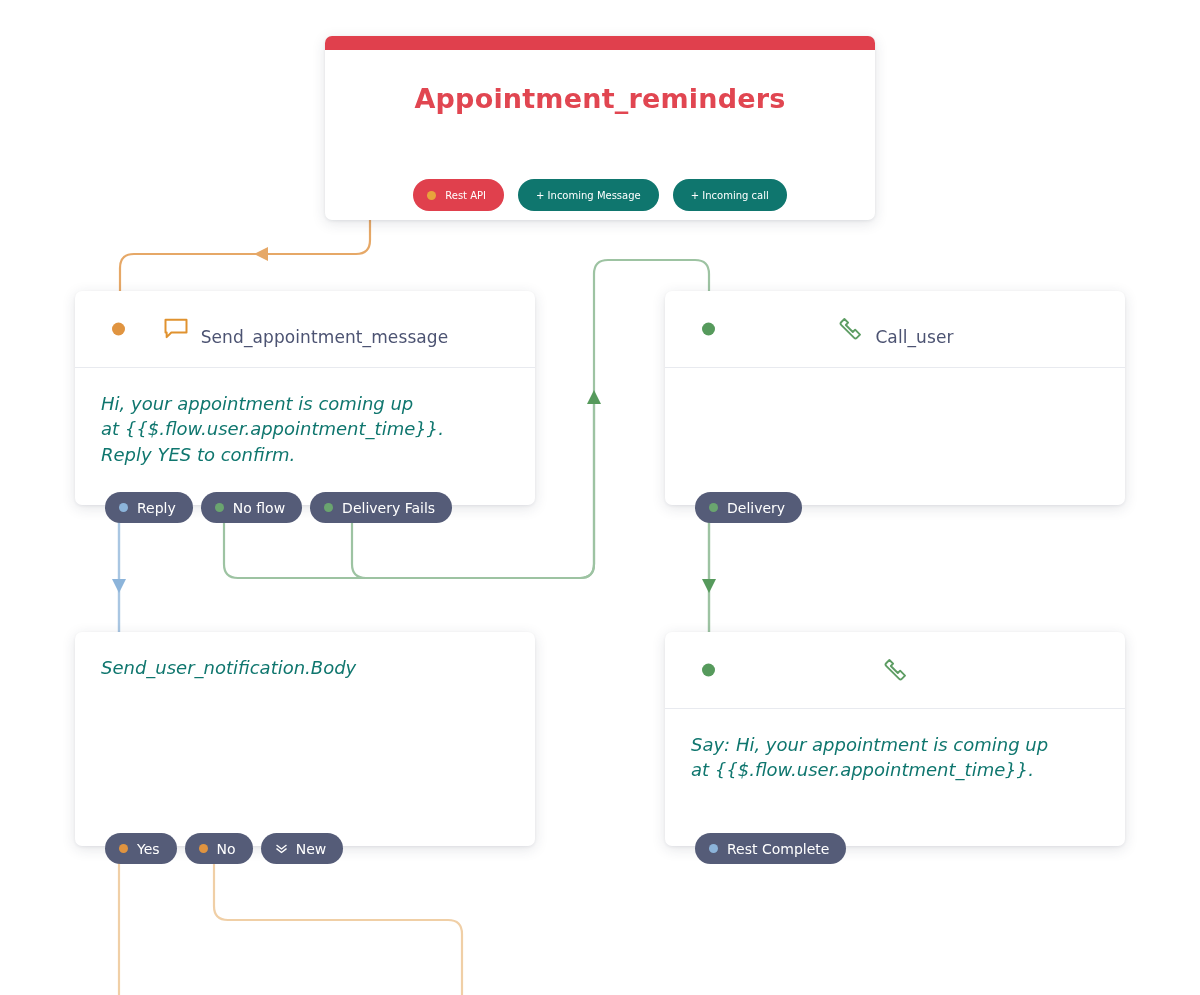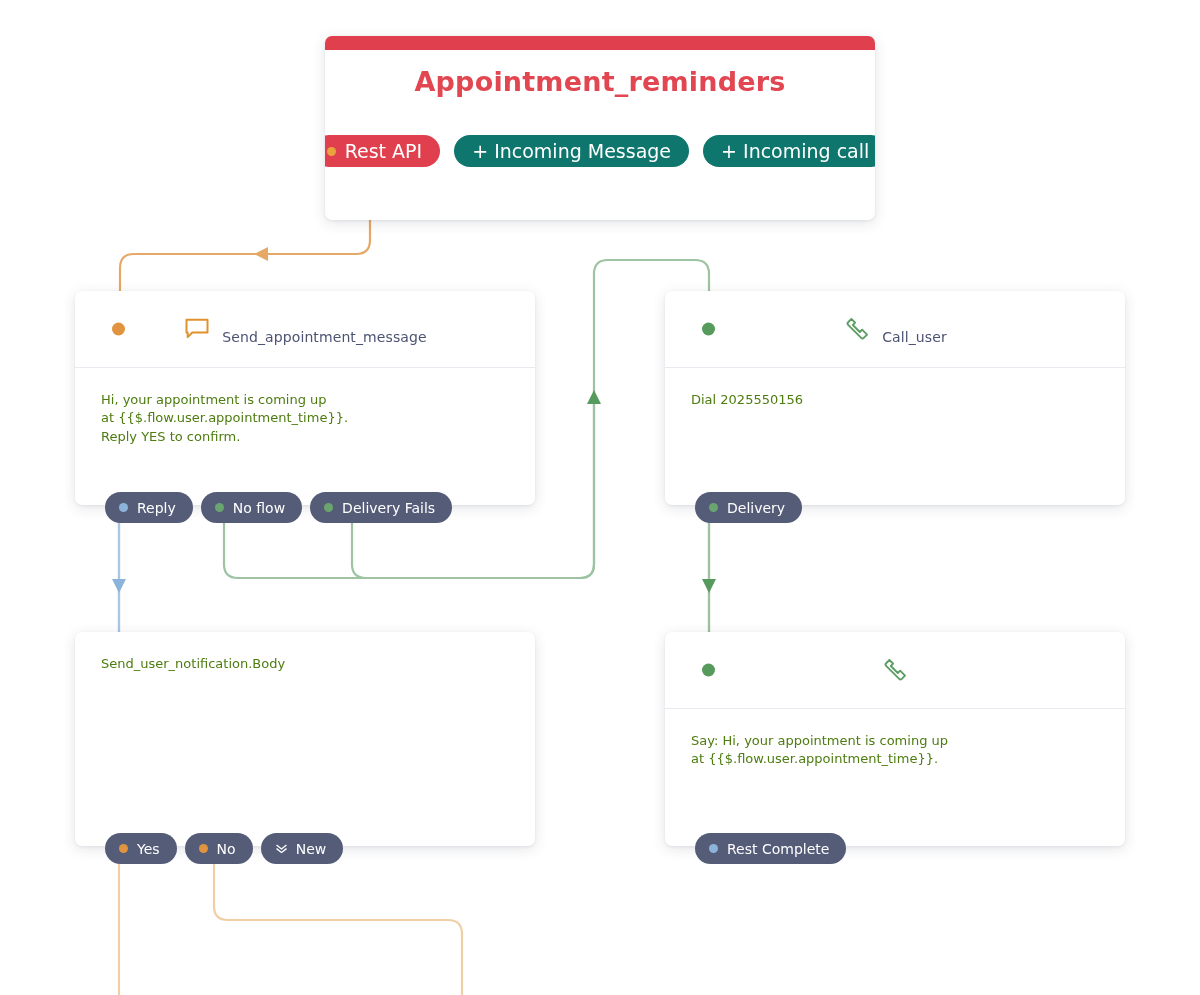--- a/index.html
+++ b/index.html
@@ -15,56 +15,57 @@
 
   
   .trigger-card {
     position: absolute; left: 325px; top: 36px; width: 550px; height: 184px;
     background: #ffffff; border-radius: 7px;
     box-shadow: 0 3px 14px rgba(40,45,70,.13), 0 1px 3px rgba(40,45,70,.08);
     overflow: hidden;
   }
   .trigger-bar { height: 14px; width: 100%; background: #e0404d; }
   .trigger-title {
-    text-align: center; margin-top: 16px;
+    text-align: center; margin-top: 33px;
     font-size: 27px; font-weight: 700; letter-spacing: .2px;
     color: #e14651;
   }
   .trigger-chips {
     display: flex; gap: 14px; justify-content: center; align-items: center;
     margin-top: 38px;
   }
   .tchip {
     height: 32px; border-radius: 16px; display: flex; align-items: center;
-    padding: 0 18px; font-size: 19px; color: #ffffff; white-space: nowrap;
+    padding: 0 18px; font-size: 10px; color: #ffffff; white-space: nowrap; margin-top: 27px;
   }
   .tchip.active { background: #e0404d; padding-left: 14px; }
   .tchip.ghost  { background: #0f766e; }
   .tchip .dot {
     width: 9px; height: 9px; border-radius: 50%;
     background: #e8a33c; margin-right: 9px; flex: none;
   }
 
   
   .node {
     position: absolute; background: #ffffff; border-radius: 7px;
     box-shadow: 0 3px 14px rgba(40,45,70,.13), 0 1px 3px rgba(40,45,70,.07);
   }
   .node-head {
     height: 77px; display: flex; align-items: center; justify-content: center;
     gap: 11px; border-bottom: 1px solid #e8eaef; position: relative;
   }
   .node-head .ico { width: 28px; height: 28px; display: block; flex: none; }
   .node-title {
-    font-size: 14px; color: #4c5372; letter-spacing: .1px; white-space: nowrap; margin-top: 16px;
+    font-size: 17px; color: #4c5372; letter-spacing: .1px; white-space: nowrap; margin-top: 16px;
   }
   .node-body {
     padding: 23px 26px 0 26px;
-    font-size: 13px; line-height: 1.41; color: #4d7c0f;
+    font-size: 18px; line-height: 1.41; color: #0f766e;
     white-space: pre-line;
+    font-style: italic;
   }
 
   
   .anchor {
     position: absolute; width: 13px; height: 13px; border-radius: 50%;
     left: 37px; top: 50%; transform: translateY(-50%);
   }
   .anchor.orange { background: #e09440; }
   .anchor.green  { background: #569a5c; }
   .anchor.blue   { background: #8cb4da; }
@@ -156,21 +157,20 @@
   </div>
 
   <div class="node" style="left:665px; top:291px; width:460px; height:214px;">
     <div class="node-head">
       <span class="anchor green"></span>
       <svg class="ico" viewBox="0 0 24 24">
         <path d="M7.2 3.4 4.4 6.2c-.6.6-.6 1.6 0 2.2l11.2 11.2c.6.6 1.6.6 2.2 0l2.8-2.8-4.2-4.2-2 2-6-6 2-2z" fill="none" stroke="#5d9d63" stroke-width="1.6" stroke-linejoin="round"></path>
       </svg>
       <span class="node-title">Call_user</span>
     </div>
-    <div class="node-body">Dial 2025550156</div>
     <div class="chips">
       <div class="chip">
         <span class="cdot green"></span>
         <span>Delivery</span>
       </div>
     </div>
   </div>
 
   <div class="node" style="left:75px; top:632px; width:460px; height:214px;">
     <div class="node-body">Send_user_notification.Body</div>

